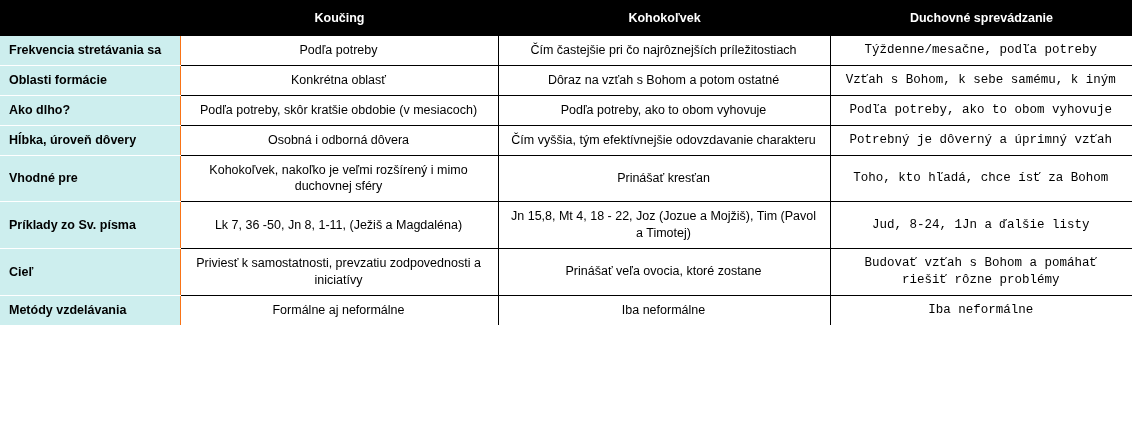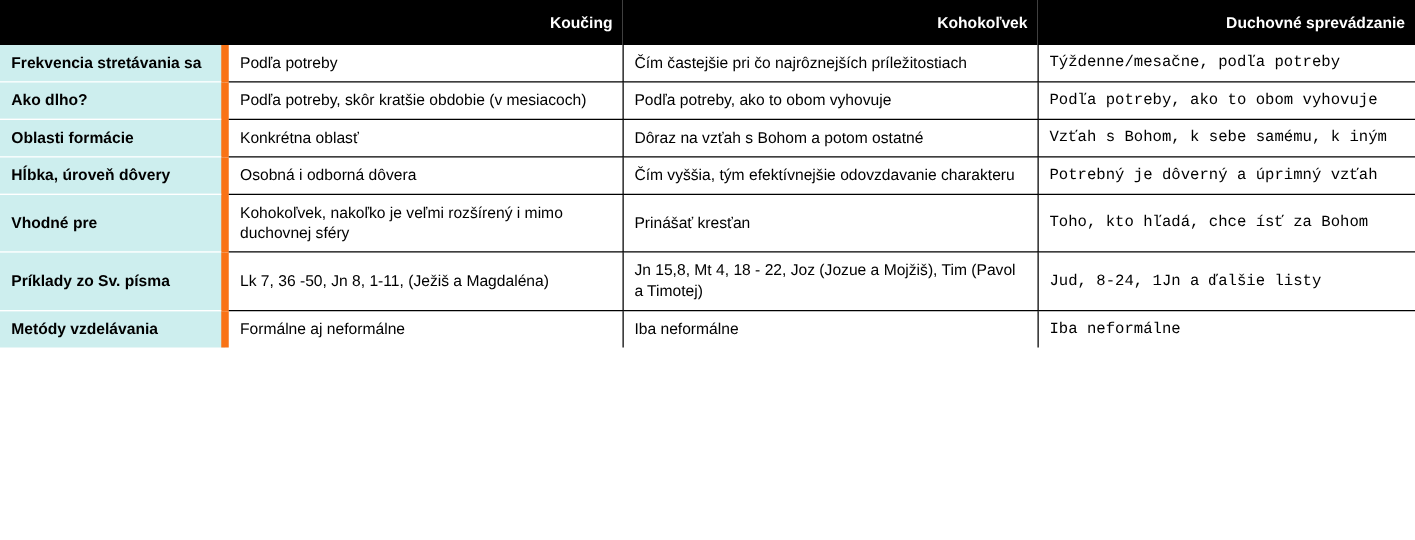--- a/index.html
+++ b/index.html
@@ -21,46 +21,46 @@
   table.comparison col.c0 { width: 180px; }
   table.comparison col.c1 { width: 318px; }
   table.comparison col.c2 { width: 332px; }
   table.comparison col.c3 { width: 302px; }
 
   thead th {
     background: #000000;
     color: #ffffff;
     font-size: 12.5px;
     font-weight: bold;
-    text-align: right;
+    text-align: center;
     padding: 9px 8px 9px 9px;
     border: none;
     height: 18px;
     vertical-align: middle;
   }
   thead th.blank {
     background: #000000;
   }
 
   tbody th.rowhead {
     background: #cdeeee;
     color: #000000;
     font-size: 12.5px;
     font-weight: bold;
     text-align: left;
     vertical-align: middle;
     padding: 6px 6px 6px 9px;
     border-bottom: 1px solid #ffffff;
-    border-right: 6px solid #f97316;
+    border-right: 1px solid #f97316;
   }
   tbody td {
     background: #ffffff;
     color: #000000;
     font-size: 12.5px;
-    text-align: left;
+    text-align: center;
     vertical-align: middle;
     padding: 6px 10px 6px 9px;
     border-bottom: 1px solid #000000;
     border-right: 1px solid #000000;
     line-height: 1.35;
   }
   tbody td.last { border-right: none; font-family: Liberation Mono, monospace; }
   tbody tr:last-child td { border-bottom: none; }
   tbody tr:last-child th.rowhead { border-bottom: none; }
 </style>
@@ -83,49 +83,55 @@
     </tr>
   </thead>
   <tbody>
     <tr>
       <th class="rowhead">Frekvencia stretávania sa</th>
       <td>Podľa potreby</td>
       <td>Čím častejšie pri čo najrôznejších príležitostiach</td>
       <td class="last">Týždenne/mesačne, podľa potreby</td>
     </tr>
     <tr>
+      <th class="rowhead">Oblasti formácie</th>
+      <td>Konkrétna oblasť</td>
+      <td>Dôraz na vzťah s Bohom a potom ostatné</td>
+      <td class="last">Vzťah s Bohom, k sebe samému, k iným</td>
+    </tr>
+    <tr>
       <th class="rowhead">Ako dlho?</th>
       <td>Podľa potreby, skôr kratšie obdobie (v mesiacoch)</td>
       <td>Podľa potreby, ako to obom vyhovuje</td>
       <td class="last">Podľa potreby, ako to obom vyhovuje</td>
-    </tr>
-    <tr>
-      <th class="rowhead">Oblasti formácie</th>
-      <td>Konkrétna oblasť</td>
-      <td>Dôraz na vzťah s Bohom a potom ostatné</td>
-      <td class="last">Vzťah s Bohom, k sebe samému, k iným</td>
     </tr>
     <tr>
       <th class="rowhead">Hĺbka, úroveň dôvery</th>
       <td>Osobná i odborná dôvera</td>
       <td>Čím vyššia, tým efektívnejšie odovzdavanie charakteru</td>
       <td class="last">Potrebný je dôverný a úprimný vzťah</td>
     </tr>
     <tr>
       <th class="rowhead">Vhodné pre</th>
       <td>Kohokoľvek, nakoľko je veľmi rozšírený i mimo duchovnej sféry</td>
       <td>Prinášať kresťan</td>
       <td class="last">Toho, kto hľadá, chce ísť za Bohom</td>
     </tr>
     <tr>
       <th class="rowhead">Príklady zo Sv. písma</th>
       <td>Lk 7, 36 -50, Jn 8, 1-11, (Ježiš a Magdaléna)</td>
       <td>Jn 15,8, Mt 4, 18 - 22, Joz (Jozue a Mojžiš), Tim (Pavol a Timotej)</td>
       <td class="last">Jud, 8-24, 1Jn a ďalšie listy</td>
     </tr>
     <tr>
+      <th class="rowhead">Cieľ</th>
+      <td>Priviesť k samostatnosti, prevzatiu zodpovednosti a iniciatívy</td>
+      <td>Prinášať veľa ovocia, ktoré zostane</td>
+      <td class="last">Budovať vzťah s Bohom a pomáhať riešiť rôzne problémy</td>
+    </tr>
+    <tr>
       <th class="rowhead">Metódy vzdelávania</th>
       <td>Formálne aj neformálne</td>
       <td>Iba neformálne</td>
       <td class="last">Iba neformálne</td>
     </tr>
   </tbody>
 </table>
 
 </body></html>

